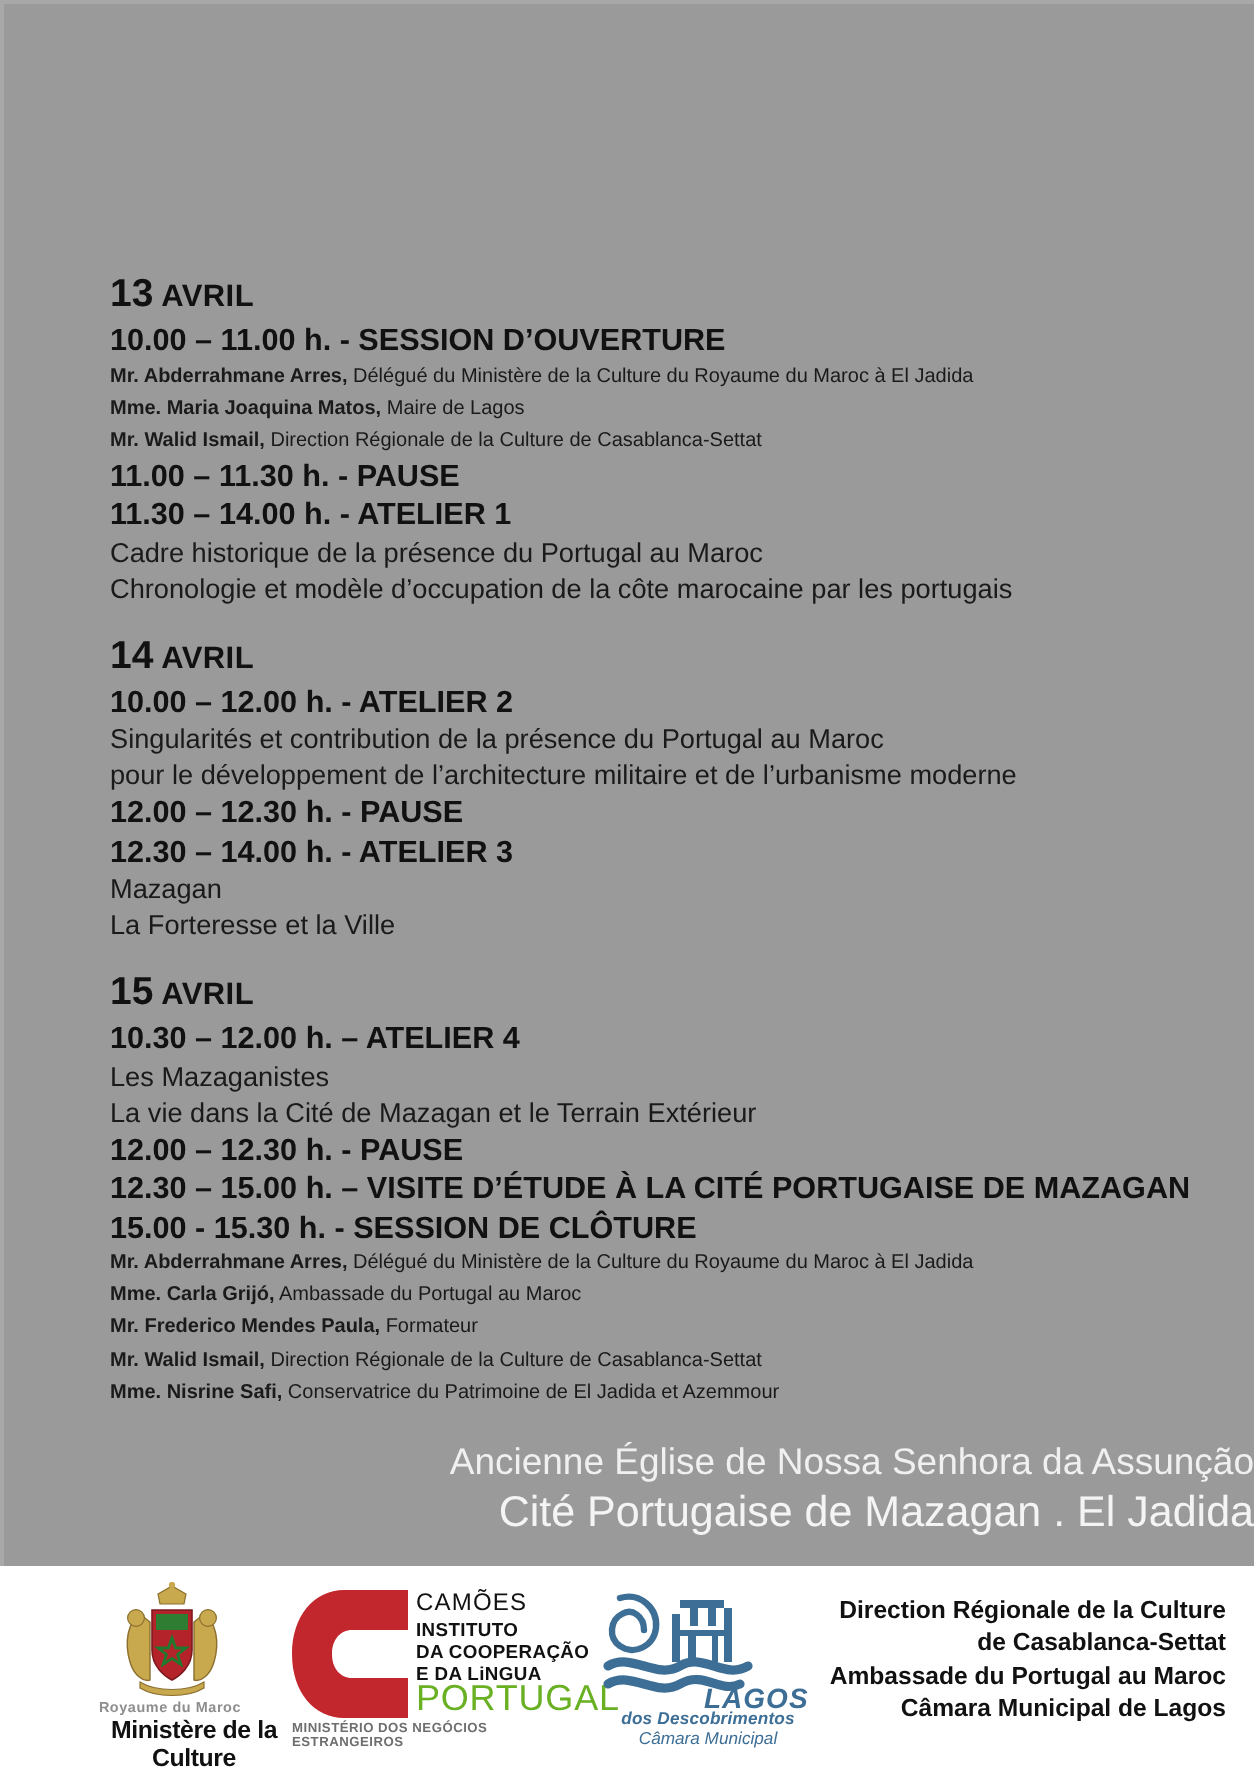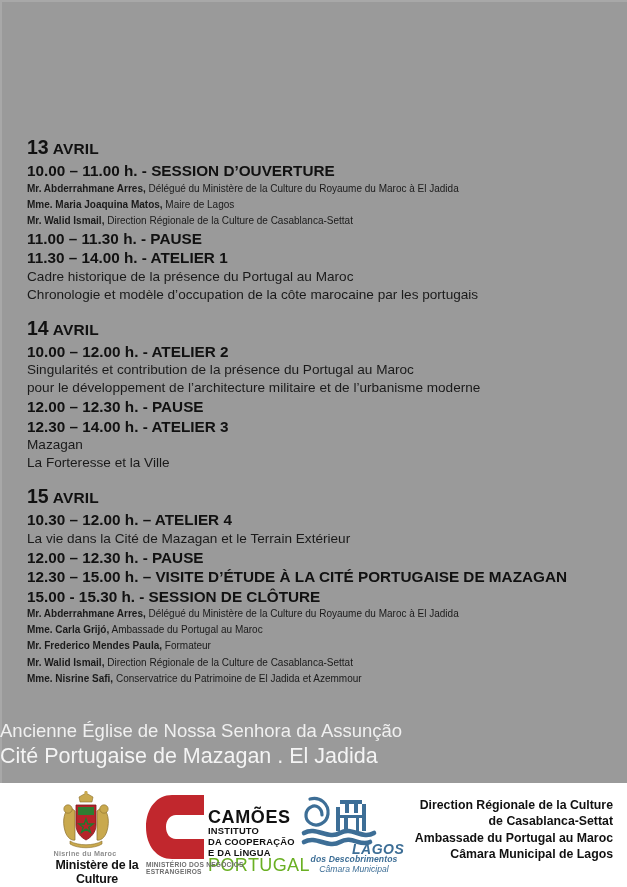--- a/index.html
+++ b/index.html
@@ -51,21 +51,21 @@
     color:#1a1a1a;
     margin-top:2px;
   }
 
   
   .content{
     position:absolute;
     left:27px;top:136px;
     width:586px;
   }
-  .day{ margin-top:0; }
+  .day{ margin-top:0;margin-left:28px; }
   .day + .day{ margin-top:13px; }
   .day-head{
     color:#111;
     line-height:22px;
     margin-bottom:1px;
     white-space:nowrap;
   }
   .day-num{
     font-weight:bold;
     font-size:19.5px;
@@ -96,21 +96,21 @@
     white-space:nowrap;
   }
   .person .nm{ font-weight:bold; }
   .person .role{ font-weight:normal; }
 
   
   .venue{
     position:absolute;
     left:0;top:719px;
     width:627px;
-    text-align:left;
+    text-align:right;
   }
   .venue-1{
     font-size:18.5px;
     line-height:24px;
     color:#f0f0f0;
     font-weight:normal;
   }
   .venue-2{
     font-size:21.5px;
     line-height:27px;
@@ -138,21 +138,21 @@
     font-size:12.4px;color:#111;font-weight:bold;letter-spacing:-0.2px;
   }
 
   .logo-camoes{
     position:absolute;left:146px;top:12px;width:150px;height:82px;
   }
   .cam-c{
     position:absolute;left:0;top:0;width:58px;height:64px;
   }
   .cam-txt{position:absolute;left:62px;top:0;width:90px;}
-  .cam-l1{font-size:18px;font-weight:bold;color:#111;letter-spacing:0.6px;line-height:13.5px;margin-top:16px;}
+  .cam-l1{font-size:12px;font-weight:normal;color:#111;letter-spacing:0.6px;line-height:13.5px;}
   .cam-l2,.cam-l3,.cam-l4{font-size:9.4px;font-weight:bold;color:#111;letter-spacing:0.2px;line-height:11.2px;}
   .cam-l5{font-size:18px;font-weight:normal;color:#6ab023;letter-spacing:0.4px;line-height:15px;}
   .cam-sub{
     position:absolute;left:0;top:66px;width:152px;
     font-size:6.6px;font-weight:bold;color:#6e6e6e;letter-spacing:0.25px;
   }
 
   .logo-lagos{
     position:absolute;left:300px;top:10px;width:110px;height:86px;
   }
@@ -223,20 +223,21 @@
         <div class="slot">
           <div class="slot-title">12.30 – 14.00 h. - ATELIER 3</div>
           <div class="slot-desc">Mazagan</div>
           <div class="slot-desc">La Forteresse et la Ville</div>
         </div>
       </div>
       <div class="day">
         <div class="day-head"><span class="day-num">15</span><span class="day-month"> AVRIL</span></div>
         <div class="slot">
           <div class="slot-title">10.30 – 12.00 h. – ATELIER 4</div>
+          <div class="slot-desc">Les Mazaganistes</div>
           <div class="slot-desc">La vie dans la Cité de Mazagan et le Terrain Extérieur</div>
         </div>
         <div class="slot">
           <div class="slot-title">12.00 – 12.30 h. - PAUSE</div>
         </div>
         <div class="slot">
           <div class="slot-title">12.30 – 15.00 h. – VISITE D’ÉTUDE À LA CITÉ PORTUGAISE DE MAZAGAN</div>
         </div>
         <div class="slot">
           <div class="slot-title">15.00 - 15.30 h. - SESSION DE CLÔTURE</div>
@@ -271,21 +272,21 @@
 
           <path d="M20 14 L40 14 L40 34 C40 42 34 47 30 49 C26 47 20 42 20 34 Z" fill="#b5232a" stroke="#7d1a1f" stroke-width="0.8"></path>
           <path d="M22 16 L38 16 L38 24 L22 24 Z" fill="#2e7d32"></path>
           <path d="M22 27 L38 27 L38 34 C38 40 33 44 30 46 C27 44 22 40 22 34 Z" fill="#b5232a"></path>
 
           <path d="M30 28 L31.8 33 L37 33 L32.8 36.2 L34.4 41.2 L30 38.2 L25.6 41.2 L27.2 36.2 L23 33 L28.2 33 Z" fill="none" stroke="#1f7a2e" stroke-width="1.4"></path>
 
           <path d="M14 50 C22 55 38 55 46 50 L46 53 C38 58 22 58 14 53 Z" fill="#c9a94e" stroke="#8a6f2e" stroke-width="0.6"></path>
         </svg>
       </div>
-      <div class="mor-cap1">Nisrine du Maroc</div>
+      <div class="mor-cap1">Royaume du Maroc</div>
       <div class="mor-cap2">Ministère de la Culture</div>
     </div>
 
     <div class="logo-camoes">
       <div class="cam-c">
         <svg viewBox="0 0 58 64" width="58" height="64">
           <path d="M58 0 L26 0 C11 0 0 13 0 32 C0 51 11 64 26 64 L58 64 L58 44 L30 44 C24 44 20 39 20 32 C20 25 24 20 30 20 L58 20 Z" fill="#c1272d"></path>
         </svg>
       </div>
       <div class="cam-txt">

